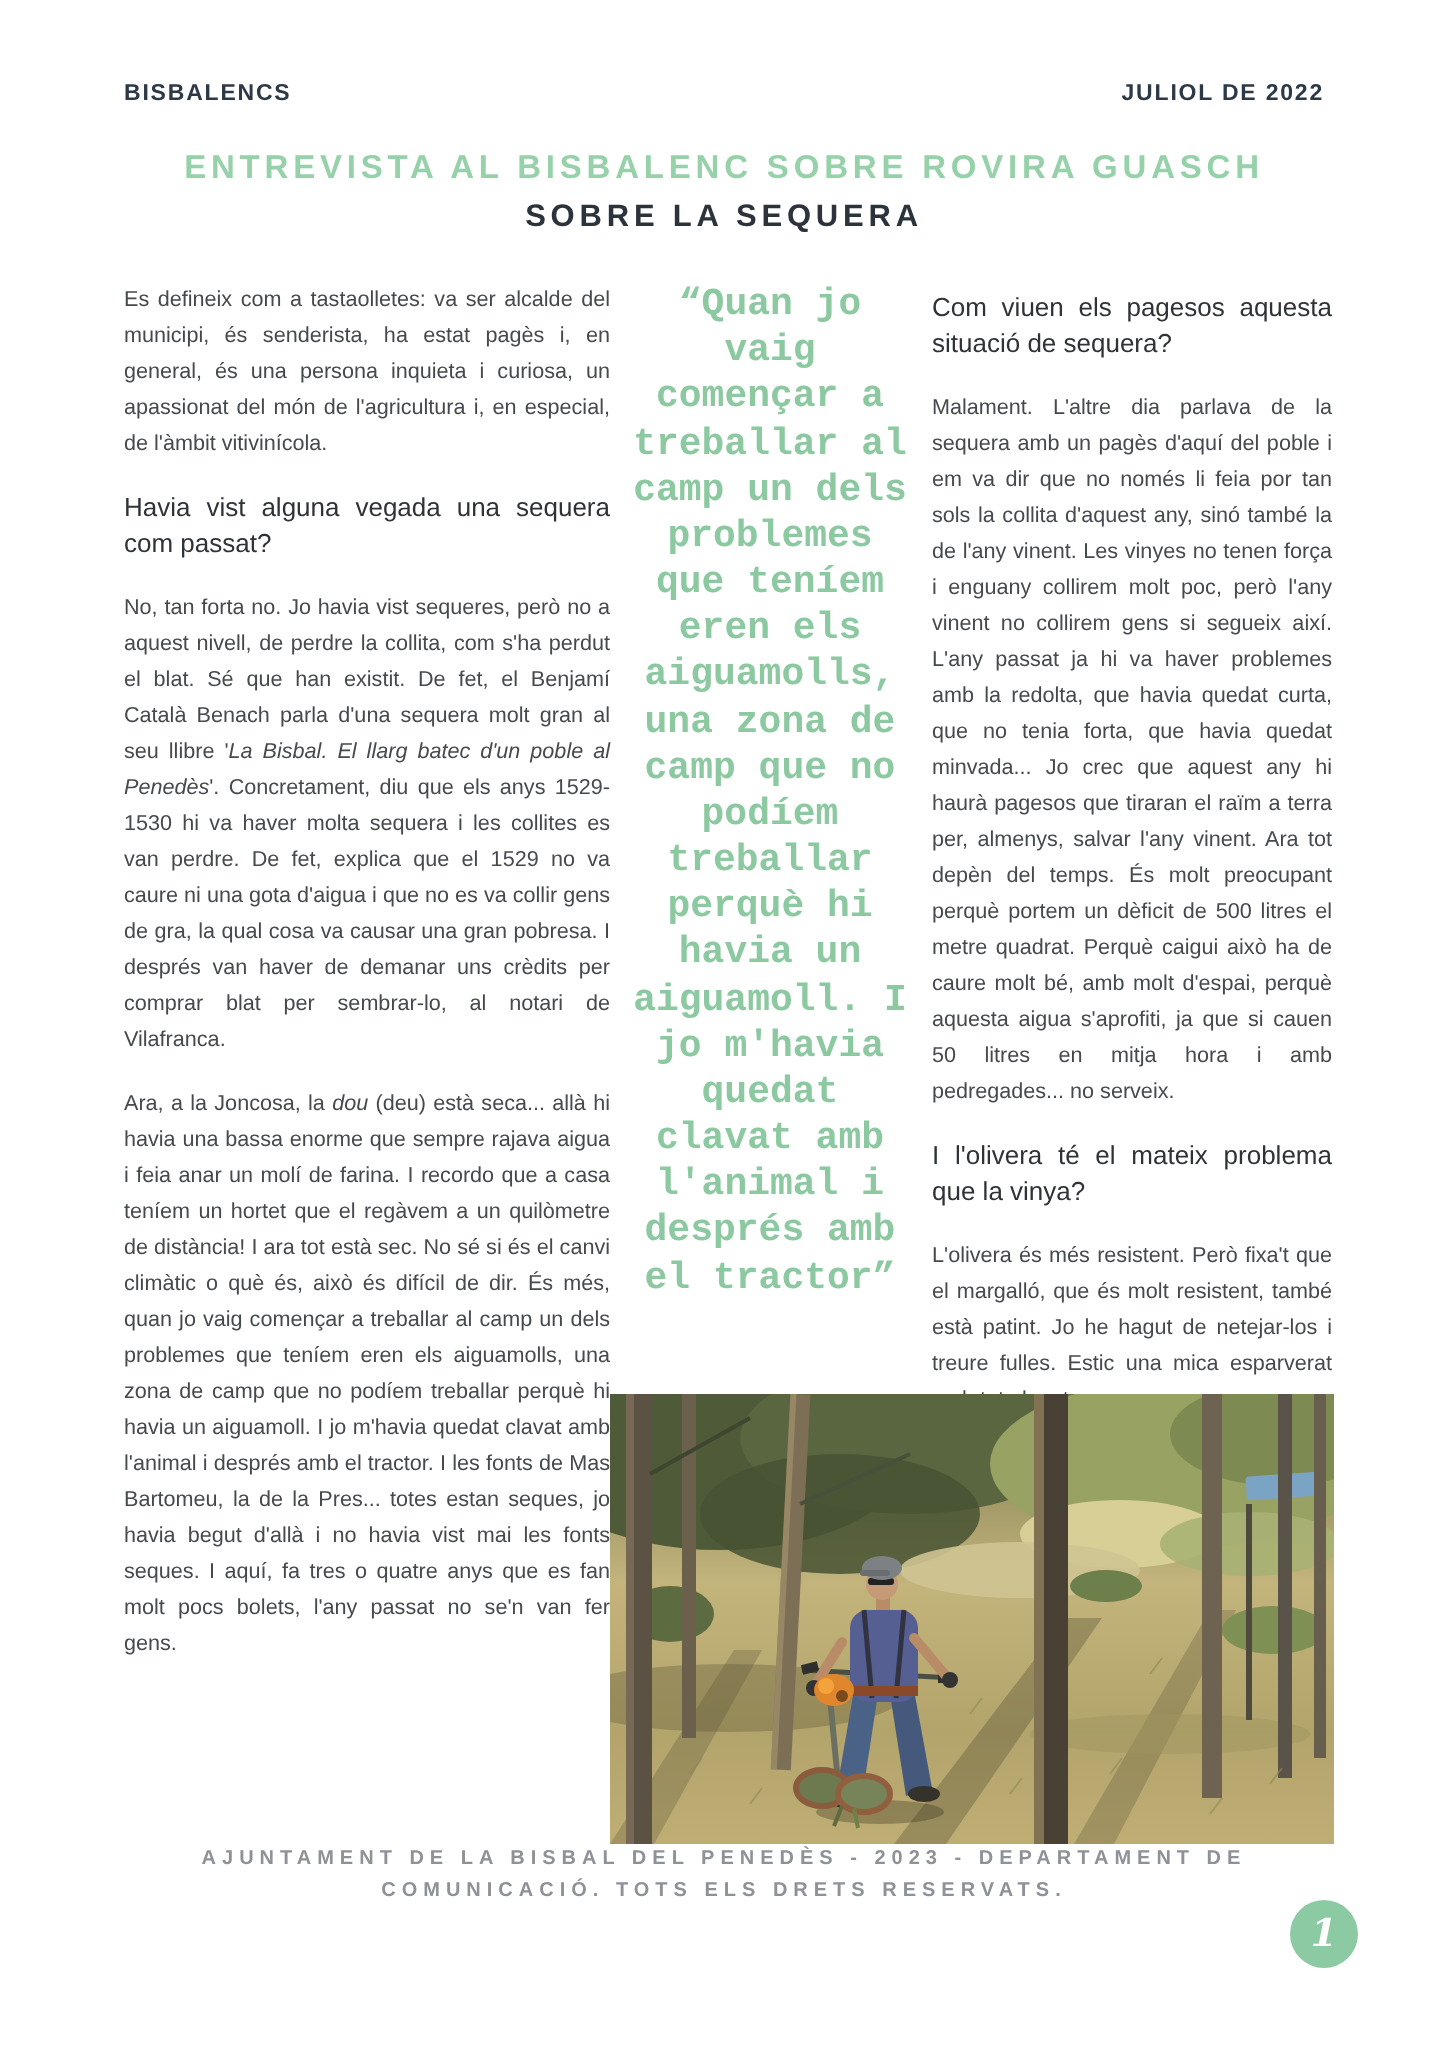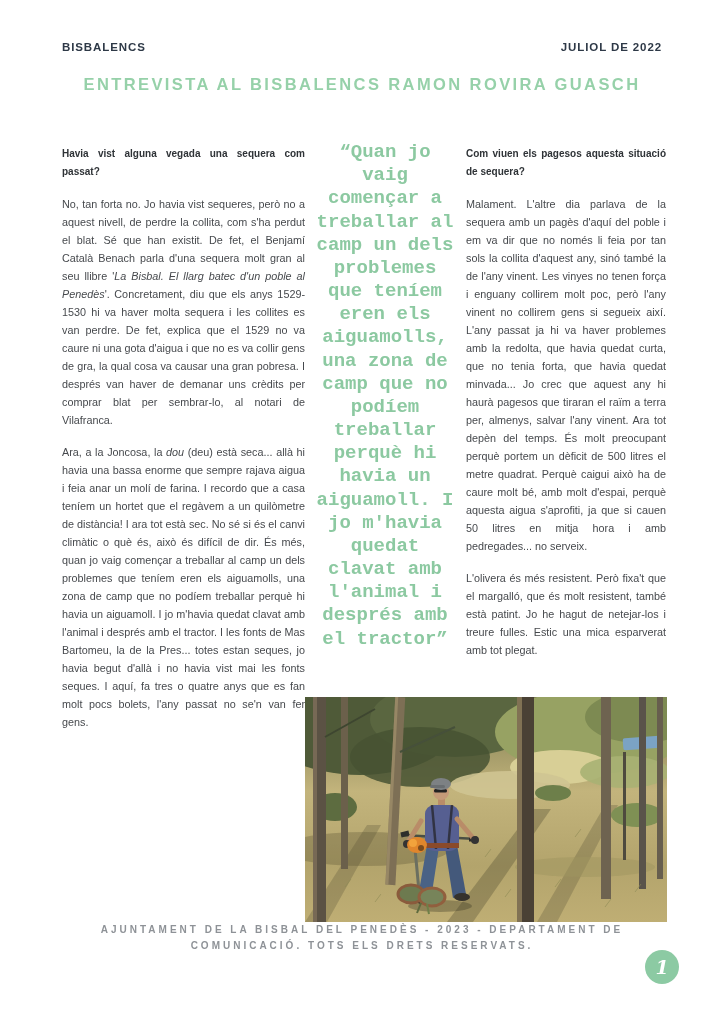--- a/index.html
+++ b/index.html
@@ -20,21 +20,21 @@
     font-size:15.5px;font-weight:bold;letter-spacing:2.4px;color:#2c333b;}
 
   
   .columns{position:absolute;top:141px;left:62px;width:604px;display:flex;}
   .col-left{width:243px;margin-right:9px;}
   .col-mid{width:142px;margin-right:10px;display:flex;justify-content:center;}
   .col-right{width:200px;}
 
   .body-text{font-size:10.8px;line-height:18px;color:#46494d;text-align:justify;margin:0 0 14px 0;}
   .body-text:last-child{margin-bottom:0;}
-  .question{font-size:10px;line-height:18px;color:#2f3337;font-weight:bold;text-align:justify;margin:4px 0 14px 0;}
+  .question{font-size:13px;line-height:18px;color:#2f3337;font-weight:normal;text-align:justify;margin:4px 0 14px 0;}
   .body-text em{font-style:italic;}
 
   .pull-quote{font-weight:bold;color:#8cc9a1;margin:0;}
   .quote-center{font-size:19px;line-height:1.22;text-align:center;width:142px;font-family:Liberation Mono, monospace;}
   .quote-left{font-size:15.5px;line-height:1.25;text-align:right;margin-top:22px;color:#8cc9a1;}
 
   
   .photo{position:absolute;left:305px;top:697px;width:362px;height:225px;margin:0;overflow:hidden;}
   .photo svg{display:block;}
 
@@ -48,37 +48,40 @@
 </head>
 <body>
 
 <div class="page">
 
   <header class="masthead">
     <span class="brand">BISBALENCS</span>
     <span class="issue-date">JULIOL DE 2022</span>
   </header>
 
-  <div class="headline">ENTREVISTA AL BISBALENCS RAMON ROVIRA GUASCH</div>
+  <div class="headline">ENTREVISTA AL BISBALENC SOBRE ROVIRA GUASCH</div>
+  <div class="subheadline">SOBRE LA SEQUERA</div>
 
   <main class="columns">
 
     <section class="col-left">
+      <p class="body-text">Es defineix com a tastaolletes: va ser alcalde del municipi, és senderista, ha estat pagès i, en general, és una persona inquieta i curiosa, un apassionat del món de l'agricultura i, en especial, de l'àmbit vitivinícola.</p>
       <p class="question">Havia vist alguna vegada una sequera com passat?</p>
       <p class="body-text"><span>No, tan forta no. Jo havia vist sequeres, però no a aquest nivell, de perdre la collita, com s'ha perdut el blat. Sé que han existit. De fet, el Benjamí Català Benach parla d'una sequera molt gran al seu llibre '</span><em>La Bisbal. El llarg batec d'un poble al Penedès</em><span>'. Concretament, diu que els anys 1529-1530 hi va haver molta sequera i les collites es van perdre. De fet, explica que el 1529 no va caure ni una gota d'aigua i que no es va collir gens de gra, la qual cosa va causar una gran pobresa. I després van haver de demanar uns crèdits per comprar blat per sembrar-lo, al notari de Vilafranca.</span></p>
       <p class="body-text"><span>Ara, a la Joncosa, la </span><em>dou</em><span> (deu) està seca... allà hi havia una bassa enorme que sempre rajava aigua i feia anar un molí de farina. I recordo que a casa teníem un hortet que el regàvem a un quilòmetre de distància! I ara tot està sec. No sé si és el canvi climàtic o què és, això és difícil de dir. És més, quan jo vaig començar a treballar al camp un dels problemes que teníem eren els aiguamolls, una zona de camp que no podíem treballar perquè hi havia un aiguamoll. I jo m'havia quedat clavat amb l'animal i després amb el tractor. I les fonts de Mas Bartomeu, la de la Pres... totes estan seques, jo havia begut d'allà i no havia vist mai les fonts seques. I aquí, fa tres o quatre anys que es fan molt pocs bolets, l'any passat no se'n van fer gens.</span></p>
     </section>
 
     <aside class="col-mid">
       <blockquote class="pull-quote quote-center">“Quan jo vaig començar a treballar al camp un dels problemes que teníem eren els aiguamolls, una zona de camp que no podíem treballar perquè hi havia un aiguamoll. I jo m'havia quedat clavat amb l'animal i després amb el tractor”</blockquote>
     </aside>
 
     <section class="col-right">
       <p class="question">Com viuen els pagesos aquesta situació de sequera?</p>
       <p class="body-text">Malament. L'altre dia parlava de la sequera amb un pagès d'aquí del poble i em va dir que no només li feia por tan sols la collita d'aquest any, sinó també la de l'any vinent. Les vinyes no tenen força i enguany collirem molt poc, però l'any vinent no collirem gens si segueix així. L'any passat ja hi va haver problemes amb la redolta, que havia quedat curta, que no tenia forta, que havia quedat minvada... Jo crec que aquest any hi haurà pagesos que tiraran el raïm a terra per, almenys, salvar l'any vinent. Ara tot depèn del temps. És molt preocupant perquè portem un dèficit de 500 litres el metre quadrat. Perquè caigui això ha de caure molt bé, amb molt d'espai, perquè aquesta aigua s'aprofiti, ja que si cauen 50 litres en mitja hora i amb pedregades... no serveix.</p>
+      <p class="question">I l'olivera té el mateix problema que la vinya?</p>
       <p class="body-text">L'olivera és més resistent. Però fixa't que el margalló, que és molt resistent, també està patint. Jo he hagut de netejar-los i treure fulles. Estic una mica esparverat amb tot plegat.</p>
     </section>
 
   </main>
 
   <figure class="photo">
     <svg width="362" height="225" viewBox="0 0 362 225" xmlns="http://www.w3.org/2000/svg">
       <defs>
         <linearGradient id="gnd" x1="0" y1="0" x2="0" y2="1">
           <stop offset="0" stop-color="#77774e"></stop>

